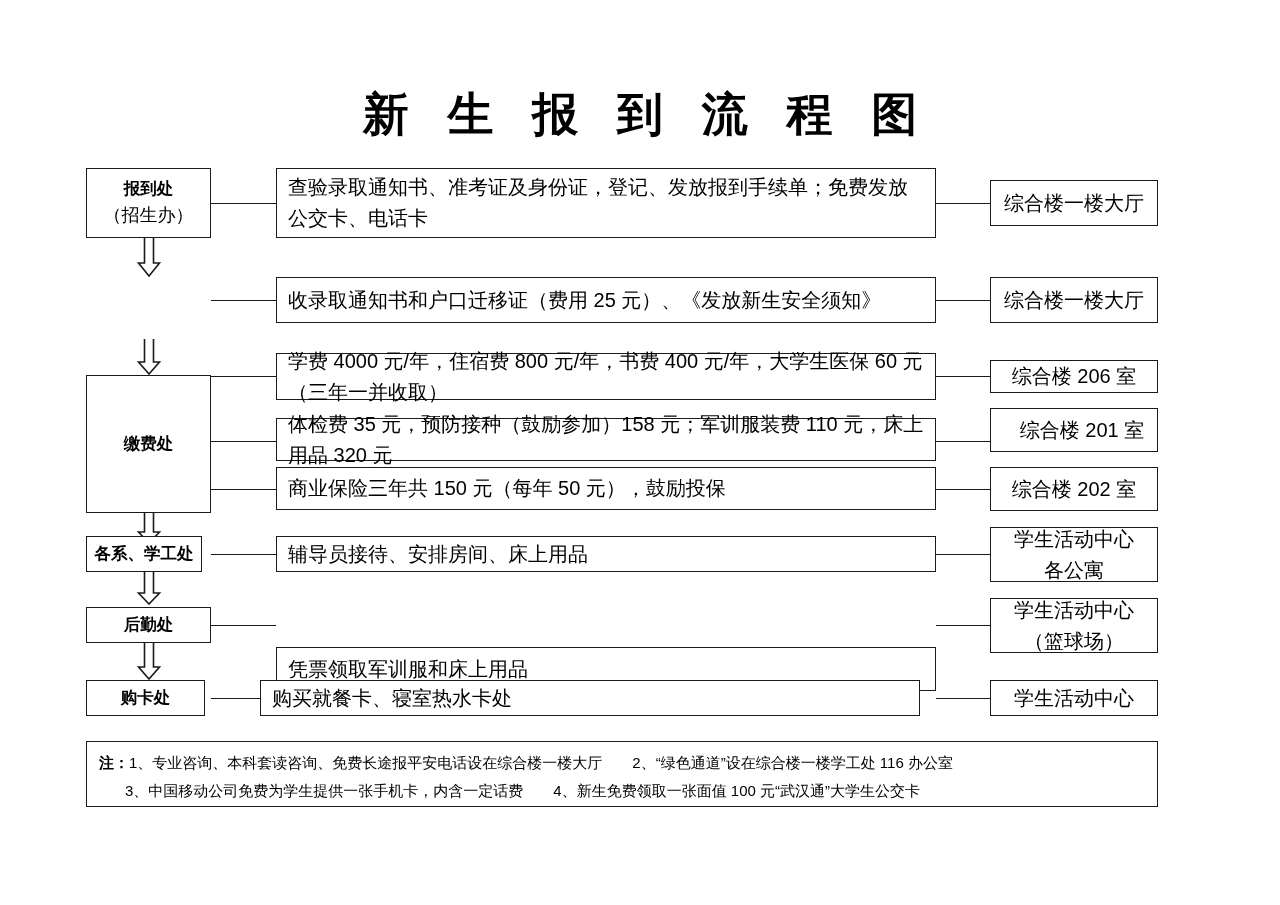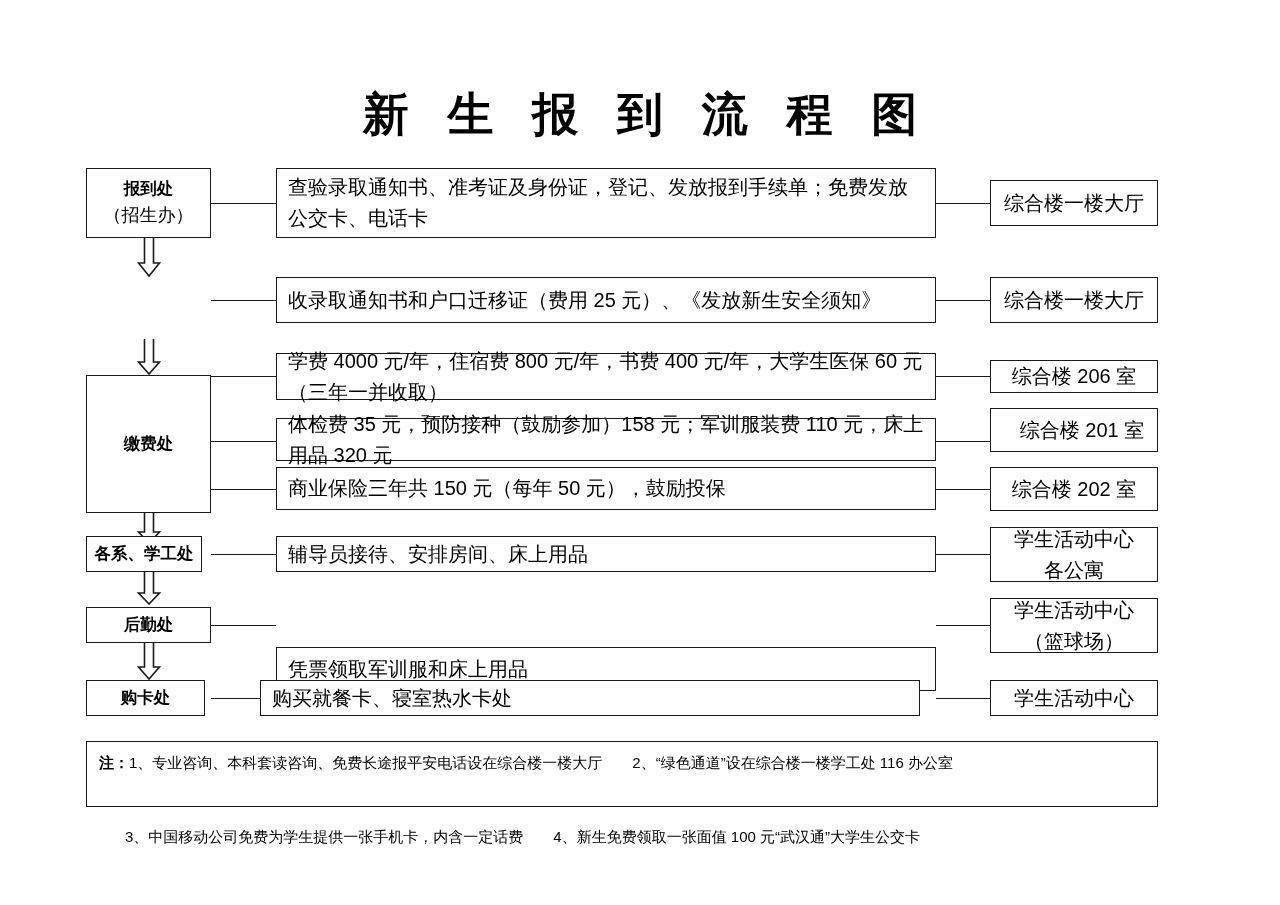--- a/index.html
+++ b/index.html
@@ -104,21 +104,21 @@
     box-sizing: border-box;
     border: 1.6px solid #1a1a1a;
     background: #fff;
     font-size: 15px;
     line-height: 1.85;
     padding: 7px 10px 8px 12px;
     z-index: 3;
   }
   .note .nline { display: block; white-space: pre; }
   .note .nline.l1 { text-align: left; }
-  .note .nline.l2 { text-align: left; padding-left: 26px; margin-top: 46px; }
+  .note .nline.l2 { text-align: left; padding-left: 26px; }
   .note b { font-weight: bold; }
 </style>
 </head>
 <body>
 
 <div id="page">
 
   <div class="title">新 生 报 到 流 程 图</div>
 
   <div class="box left-box" style="left:86px; top:168px; width:125px; height:70px;">

